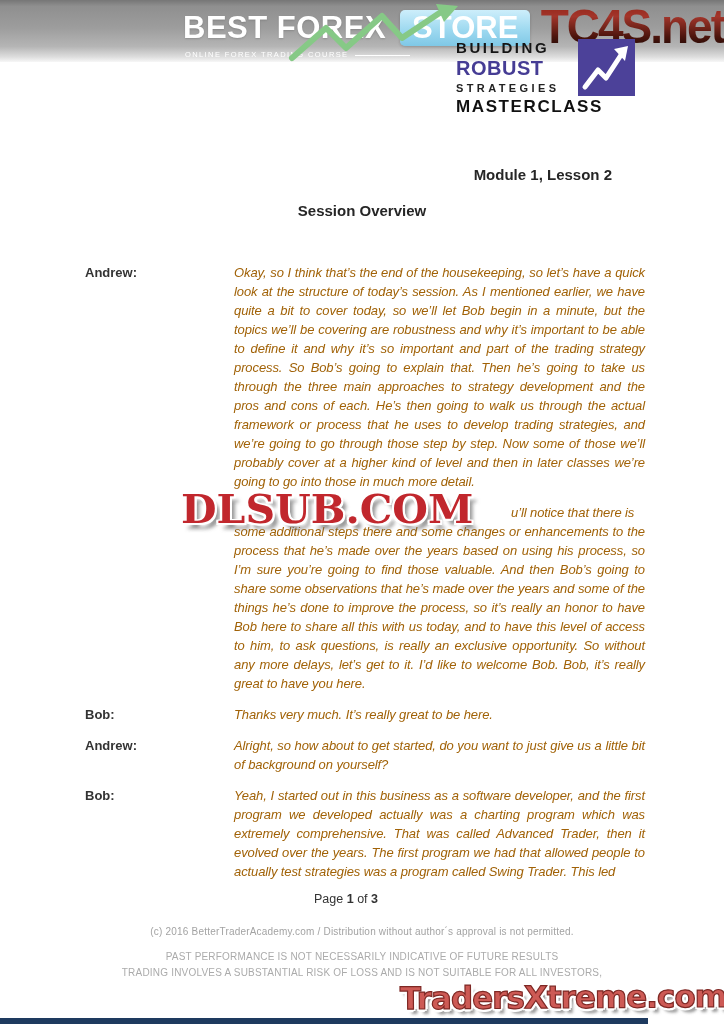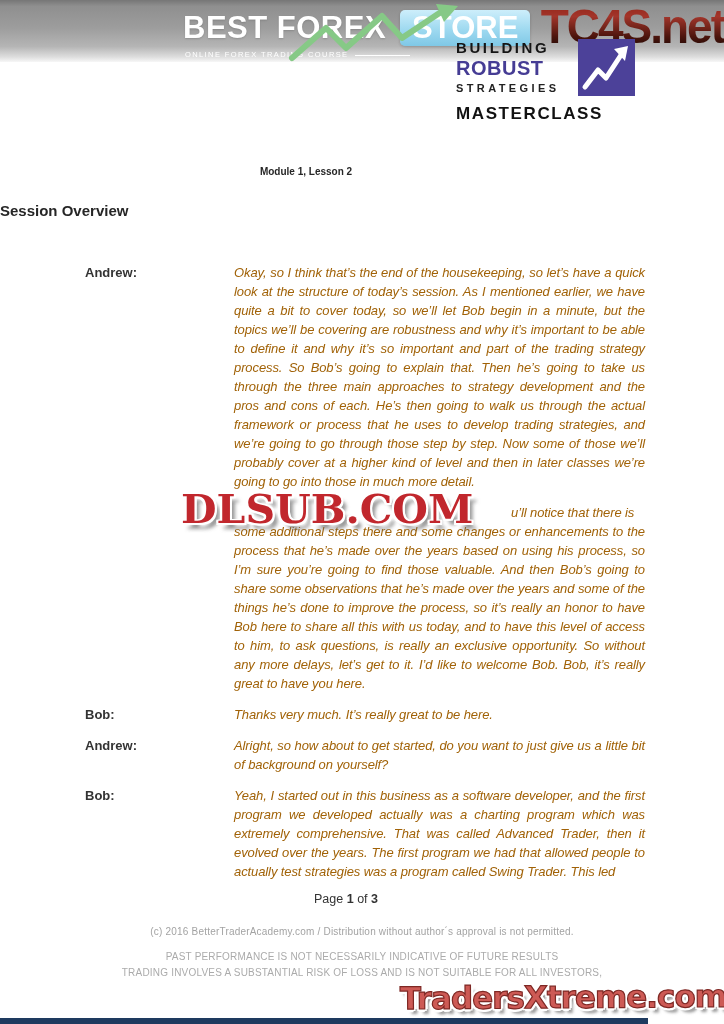--- a/index.html
+++ b/index.html
@@ -40,26 +40,26 @@
   }
 
   
   .brs{position:absolute;left:456px;top:39px;width:186px;}
   .brs-top{display:flex;align-items:flex-start;}
   .brs-col{width:118px;}
   .brs-b1{font-size:15px;font-weight:bold;letter-spacing:2.6px;color:#151515;line-height:17px;}
   .brs-b2{font-size:20px;font-weight:bold;letter-spacing:0.5px;color:#453c94;line-height:25px;}
   .brs-b3{font-size:11px;font-weight:bold;letter-spacing:3.4px;color:#222222;line-height:14px;}
   .brs-square{width:57px;height:57px;background:#4c4199;flex-shrink:0;margin-left:4px;}
-  .brs-b4{font-size:17px;font-weight:bold;letter-spacing:1.6px;color:#111111;line-height:19px;margin-top:8px;white-space:nowrap;}
-
-  
-  .doc-title{position:absolute;left:0;top:166px;width:612px;text-align:center;
-    font-size:10px;font-weight:bold;color:#262626;}
-  .doc-subtitle{position:absolute;left:0;top:202px;width:724px;text-align:left;
+  .brs-b4{font-size:17px;font-weight:bold;letter-spacing:1.6px;color:#111111;line-height:19px;margin-top:1px;white-space:nowrap;}
+
+  
+  .doc-title{position:absolute;left:0;top:166px;width:612px;text-align:right;
+    font-size:15px;font-weight:bold;color:#262626;}
+  .doc-subtitle{position:absolute;left:0;top:202px;width:724px;text-align:center;
     font-size:15px;font-weight:bold;color:#262626;}
 
   
   .transcript{position:absolute;left:85px;top:263px;width:560px;}
   .t-row{display:flex;margin-bottom:12px;gap:16px;}
   .t-speaker{width:133px;flex-shrink:0;font-size:13px;font-weight:bold;color:#333333;line-height:19px;}
   .t-body{width:427px;font-size:13px;line-height:19px;color:#a16207;letter-spacing:-0.1px;font-style:italic;}
   .t-body p{margin:0;text-align:justify;}
   .obscured-line{position:relative;height:19px;white-space:nowrap;}
   .frag-a{position:absolute;left:-46px;top:0;}

